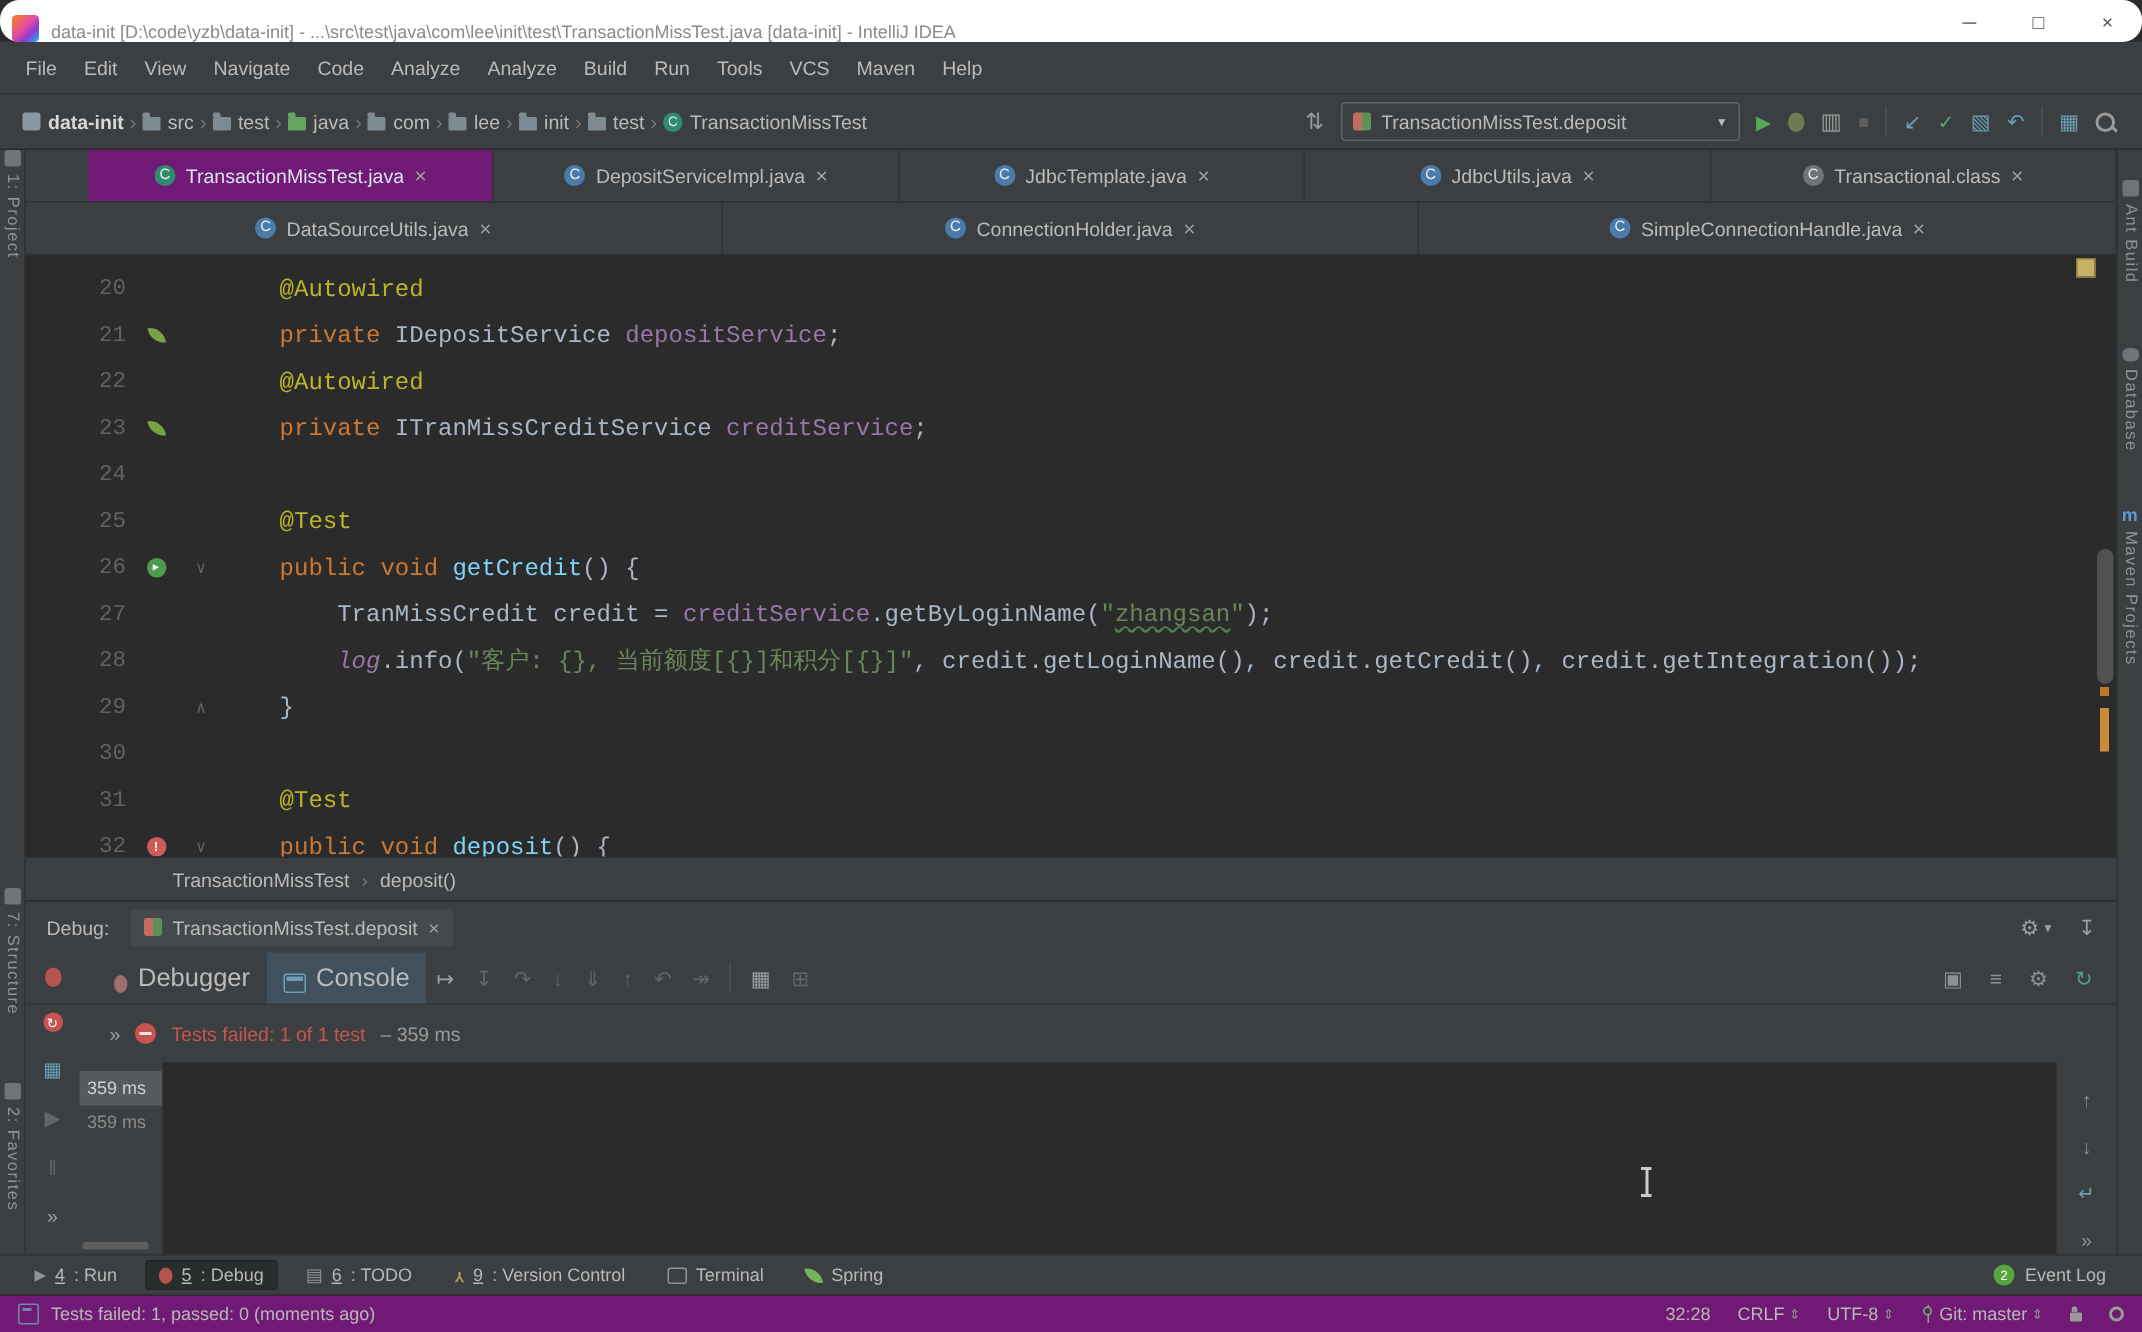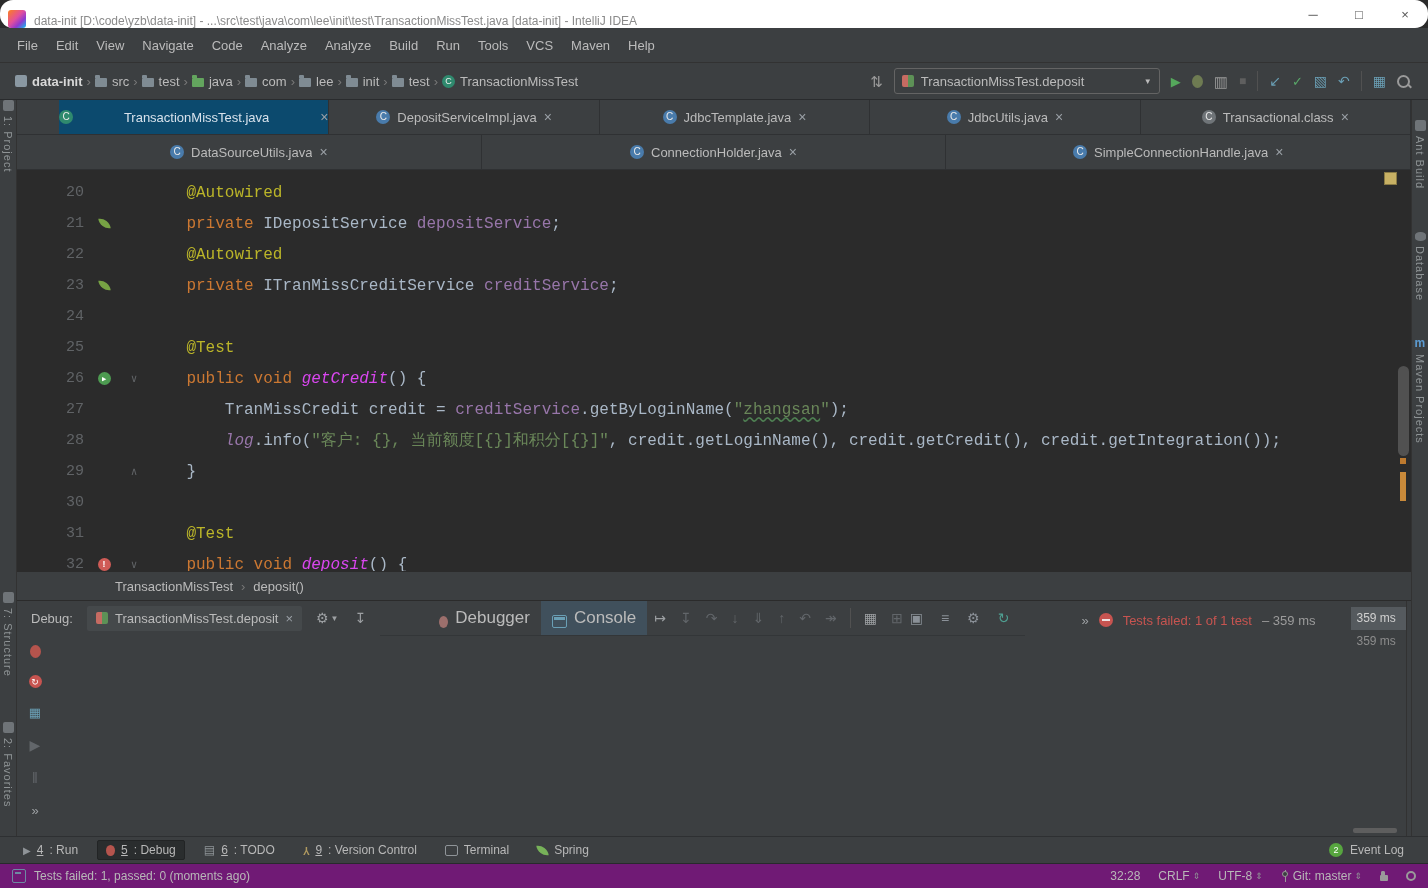--- a/index.html
+++ b/index.html
@@ -50,57 +50,57 @@
   .vlabel{writing-mode:vertical-rl;font-size:11px;color:#8f9496;letter-spacing:1px;white-space:nowrap;}
   .s-ic{width:11px;height:11px;background:#6f7478;border-radius:2px;flex:none;}
   .s-ic.db{height:9px;border-radius:5px/3px;}
   .s-ic.maven{background:none;color:#5c9bd1;font-weight:bold;font-size:12px;line-height:11px;}
   .s-ic.maven::before{content:"m";}
   .center{flex:1;display:flex;flex-direction:column;min-width:0;}
   
   .tabs-row{height:34px;flex:none;background:#3c3f41;display:flex;align-items:stretch;border-bottom:1px solid #2f3133;}
   .tab-spacer{flex:0 0 42px;}
   .tab{flex:1;display:flex;align-items:center;justify-content:center;gap:7px;font-size:13px;color:#bbbbbb;border-right:1px solid #2f3133;min-width:0;}
-  .tab.active{background:#0c4a6e;color:#d8e2ec;justify-content:space-between;}
+  .tab.active{background:#701a75;color:#d8e2ec;}
   .tab-label{white-space:nowrap;overflow:hidden;}
   .tab-close{color:#9aa0a6;font-size:14px;}
   .cls-icon{width:14px;height:14px;border-radius:50%;font-size:10px;line-height:14px;text-align:center;color:#eaeaea;flex:none;background:#497bab;}
   .cls-icon::before{content:"C";}
   .cls-icon.test{background:#2f8a6e;}
   .cls-icon.class{background:#6f7478;}
   
   .editor{flex:1;background:#2b2b2b;position:relative;overflow:hidden;min-height:0;}
   .lines{margin-top:-24px;font-family:"Liberation Mono","DejaVu Sans Mono",monospace;font-size:16px;}
   .line{display:flex;height:31px;align-items:center;}
   .ln{width:30px;flex:none;text-align:right;padding-right:4px;color:#606366;font-size:15px;margin-left:37px;}
   .gut{width:32px;flex:none;display:flex;align-items:center;justify-content:center;}
   .fold{width:28px;flex:none;text-align:center;color:#606366;font-size:11px;}
   .code{white-space:pre;}
   .c-def{color:#a9b7c6;}
   .c-kw{color:#cc7832;}
   .c-ann{color:#bbb529;}
   .c-field{color:#9876aa;}
   .c-sfield{color:#9876aa;font-style:italic;}
-  .c-meth{color:#d946ef;font-style:italic;}
+  .c-meth{color:#7dd3fc;}
   .c-str{color:#6a8759;}
   .c-typo{text-decoration-line:underline;text-decoration-style:wavy;text-decoration-color:#4e8052;text-underline-offset:3px;}
   .g-spring{width:11px;height:11px;background:#77a344;border-radius:0 100% 0 100%;transform:rotate(-8deg);}
   .g-run{width:13px;height:13px;border-radius:50%;background:#4d9b51;color:#fff;display:flex;align-items:center;justify-content:center;}
   .g-run::before{content:"▶";font-size:7px;}
   .g-failed{width:13px;height:13px;border-radius:50%;background:#cf5b56;color:#fff;display:flex;align-items:center;justify-content:center;font-weight:bold;}
   .g-failed::before{content:"!";font-size:9px;}
   .top-indicator{position:absolute;top:2px;right:14px;width:13px;height:13px;background:#c8b164;border:1px solid #8a7b45;box-sizing:border-box;}
   .scroll-thumb{position:absolute;right:2px;top:196px;width:11px;height:90px;background:rgba(169,169,169,.30);border-radius:6px;}
   .mark{position:absolute;right:5px;width:6px;}
   .mark.m1{top:288px;height:6px;background:#bd7a2f;}
   .mark.m2{top:302px;height:29px;background:#c98a3a;}
   
   .ed-bc{height:28px;flex:none;background:#3c3f41;border-top:1px solid #2b2b2b;display:flex;align-items:center;gap:7px;padding-left:98px;font-size:13px;color:#bbbbbb;}
   
-  .debug{height:236px;flex:none;background:#3c3f41;border-top:1px solid #2b2b2b;position:relative;display:flex;flex-direction:row;box-sizing:border-box;}
+  .debug{height:236px;flex:none;background:#3c3f41;border-top:1px solid #2b2b2b;position:relative;display:flex;flex-direction:column;box-sizing:border-box;}
   .dbg-header{height:34px;flex:none;display:flex;align-items:center;padding:0 14px;gap:14px;}
   .dbg-label{font-size:13px;color:#bbbbbb;}
   .dbg-tab{display:flex;align-items:center;gap:7px;background:#45494b;padding:5px 9px;border-radius:2px;font-size:13px;color:#bbbbbb;}
   .dbg-tab .x{color:#9aa0a6;font-size:13px;}
   .dbg-header-right{margin-left:auto;display:flex;align-items:center;gap:16px;color:#9da0a3;font-size:14px;}
   .gear-group{display:flex;align-items:center;gap:2px;}
   .gear-group .caret{font-size:8px;}
   .dbg-toolbar{height:34px;flex:none;display:flex;align-items:center;padding-left:48px;border-bottom:1px solid #333638;}
   .dbg-tab2{display:flex;align-items:flex-end;gap:7px;padding:7px 11px;font-size:17px;color:#bbbbbb;}
   .dbg-tab2.selected{background:#40505c;}

